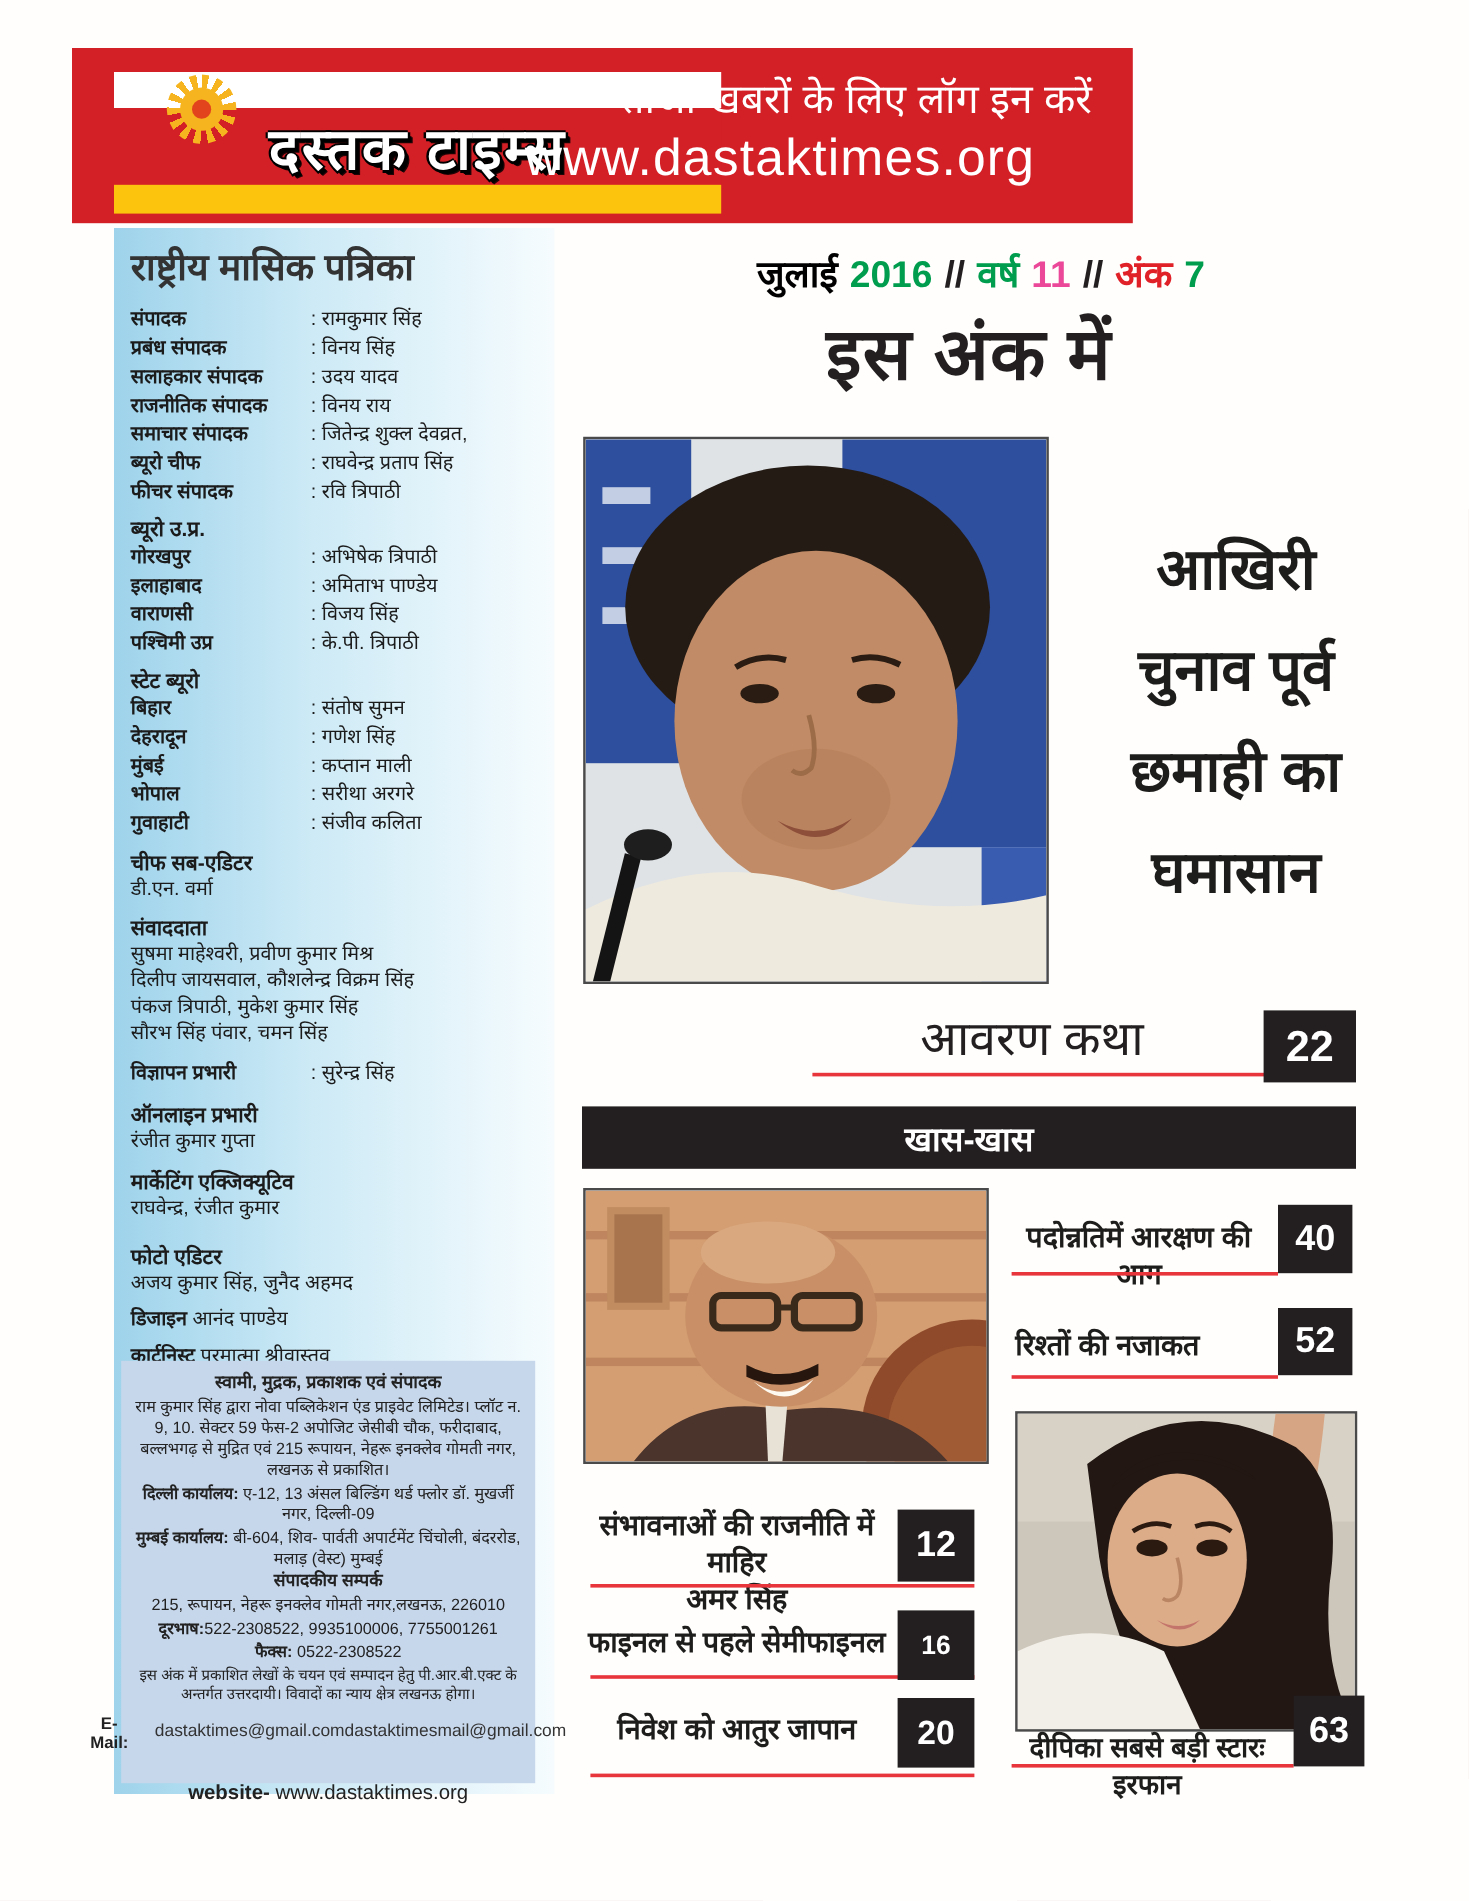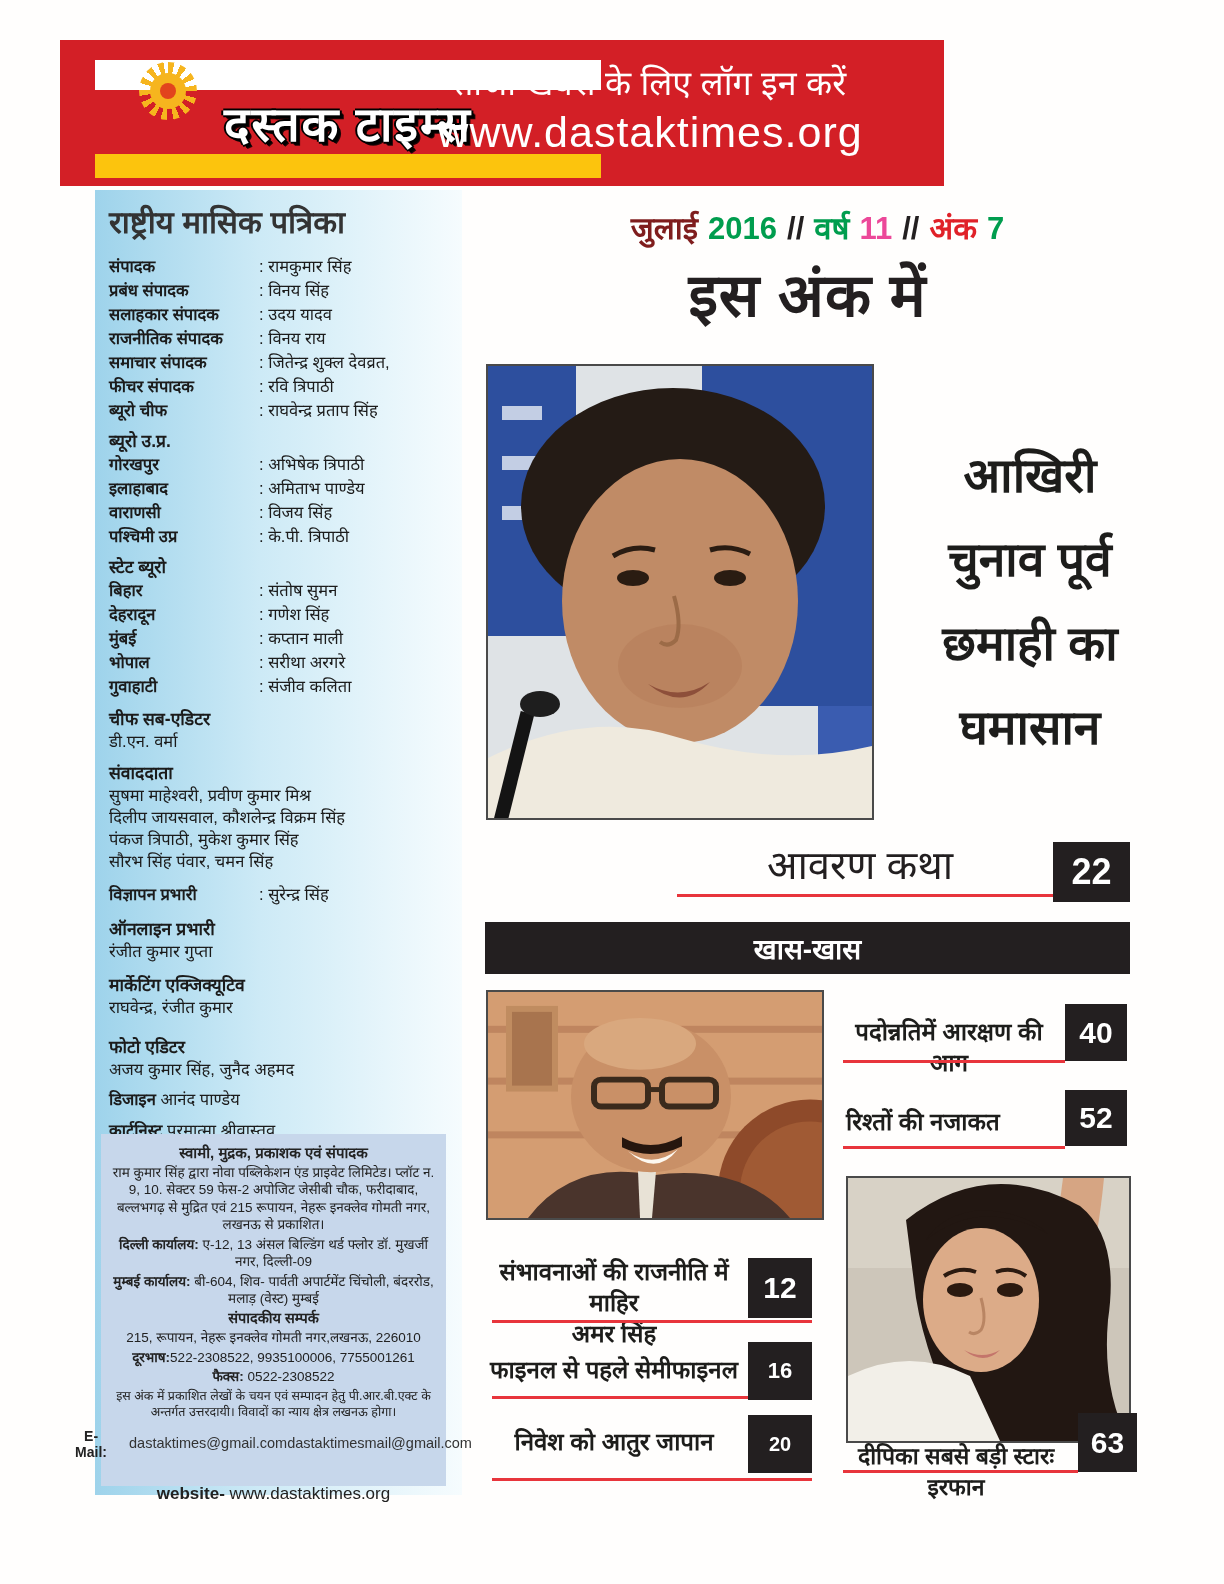--- a/index.html
+++ b/index.html
@@ -12,21 +12,21 @@
   .logo-white{height:30px;background:#ffffff;}
   .logo-mid{height:64px;background:#d31f26;display:flex;align-items:center;justify-content:center;}
   .logo-text{color:#fff;font-weight:bold;font-size:48px;white-space:nowrap;letter-spacing:2px;
     text-shadow:2px 0 #000,-2px 0 #000,0 2px #000,0 -2px #000,3px 3px #000,4px 4px rgba(0,0,0,.85);}
   .logo-yellow{height:24px;background:#fcc40d;}
   .logo-sun{position:absolute;left:44px;top:2px;width:58px;height:58px;border-radius:50%;
     background:repeating-conic-gradient(#f6b51e 0deg 13deg, rgba(246,181,30,0) 13deg 26deg);}
   .logo-sun::before{content:"";position:absolute;inset:11px;border-radius:50%;background:#f6b51e;}
   .logo-sun::after{content:"";position:absolute;inset:21px;border-radius:50%;background:#e2441d;}
   .tagline{position:absolute;right:34px;top:20px;width:520px;text-align:center;color:#fff;}
-  .tag1{font-size:34px;line-height:46px;}
+  .tag1{font-size:34px;line-height:46px;text-align:right;}
   .tag2{font-size:43px;line-height:52px;letter-spacing:1px;}
 
   
   .sidebar{position:absolute;left:95px;top:190px;width:367px;height:1305px;box-sizing:border-box;
     padding:8px 8px 0 14px;background:linear-gradient(90deg,#9ed3eb 0%,#cdeaf6 45%,#f6fcfe 100%);
     color:#1b1b1b;}
   .sb-title{font-size:31px;font-weight:bold;color:#333;margin:2px 0 12px 0;}
   .sb-row{display:flex;font-size:16.5px;line-height:24px;}
   .sb-row .lbl{width:150px;font-weight:bold;flex:none;}
   .sb-row .val{flex:1;}
@@ -83,21 +83,21 @@
   .pb-52{left:1065px;top:1090px;width:62px;height:56px;font-size:30px;}
 
   .ft-12{left:488px;top:1256px;width:252px;}
   .rl-12{left:492px;top:1320px;width:320px;}
   .pb-12{left:748px;top:1258px;width:64px;height:60px;font-size:30px;}
   .ft-16{left:488px;top:1354px;width:252px;}
   .rl-16{left:492px;top:1396px;width:320px;}
   .pb-16{left:748px;top:1342px;width:64px;height:58px;font-size:22px;}
   .ft-20{left:488px;top:1426px;width:252px;}
   .rl-20{left:492px;top:1478px;width:320px;}
-  .pb-20{left:748px;top:1415px;width:64px;height:58px;font-size:20px;}
+  .pb-20{left:748px;top:1415px;width:64px;height:58px;font-size:28px;}
 
   .ft-63{left:840px;top:1441px;width:232px;font-size:23px;}
   .rl-63{left:843px;top:1470px;width:235px;}
   .pb-63{left:1078px;top:1413px;width:59px;height:59px;font-size:30px;}
 
   
   .footer-bar{position:absolute;left:60px;top:1513px;width:1104px;height:43px;background:#d31f26;
     color:#fff;display:flex;align-items:center;justify-content:center;font-size:26px;}
 </style>
 </head>
@@ -137,26 +137,26 @@
       </div>
     <div class="sb-row">
         <span class="lbl">राजनीतिक संपादक</span>
         <span class="val">: विनय राय</span>
       </div>
     <div class="sb-row">
         <span class="lbl">समाचार संपादक</span>
         <span class="val">: जितेन्द्र शुक्ल देवव्रत,</span>
       </div>
     <div class="sb-row">
+        <span class="lbl">ब्यूरो चीफ</span>
+        <span class="val">: राघवेन्द्र प्रताप सिंह</span>
+      </div>
+    <div class="sb-row">
         <span class="lbl">फीचर संपादक</span>
         <span class="val">: रवि त्रिपाठी</span>
-      </div>
-    <div class="sb-row">
-        <span class="lbl">ब्यूरो चीफ</span>
-        <span class="val">: राघवेन्द्र प्रताप सिंह</span>
       </div>
 
     <div class="sb-head">ब्यूरो उ.प्र.</div>
     <div class="sb-row">
         <span class="lbl">गोरखपुर</span>
         <span class="val">: अभिषेक त्रिपाठी</span>
       </div>
     <div class="sb-row">
         <span class="lbl">इलाहाबाद</span>
         <span class="val">: अमिताभ पाण्डेय</span>
@@ -234,21 +234,21 @@
         <span class="pb-email-list">
           <span>dastaktimes@gmail.com</span>
           <span>dastaktimesmail@gmail.com</span>
         </span>
       </div>
       <div class="pb-web"><b>website-</b> <span>www.dastaktimes.org</span></div>
     </div>
   </div>
 
   <div class="dateline">
-    <span style="color: #7f1d1d;">जुलाई</span><span style="color: rgb(0, 157, 78);">2016</span><span style="color: rgb(35, 31, 32);">//</span><span style="color: rgb(0, 157, 78);">वर्ष</span><span style="color: #ec4899;">11</span><span style="color: rgb(35, 31, 32);">//</span><span style="color: rgb(224, 33, 40);">अंक</span><span style="color: rgb(0, 157, 78);">7</span>
+    <span style="color: #000000;">जुलाई</span><span style="color: rgb(0, 157, 78);">2016</span><span style="color: rgb(35, 31, 32);">//</span><span style="color: rgb(0, 157, 78);">वर्ष</span><span style="color: #ec4899;">11</span><span style="color: rgb(35, 31, 32);">//</span><span style="color: rgb(224, 33, 40);">अंक</span><span style="color: rgb(0, 157, 78);">7</span>
   </div>
 
   <div class="section-title">इस अंक में</div>
 
   <div class="photo photo-mayawati">
     <svg viewBox="0 0 384 452" preserveAspectRatio="none">
       <rect width="384" height="452" fill="#dfe3e6"></rect>
       <rect x="0" y="0" width="88" height="270" fill="#2d4f9e"></rect>
       <rect x="214" y="0" width="170" height="340" fill="#2d4f9e"></rect>
       <rect x="330" y="340" width="54" height="112" fill="#3a5cb0"></rect>

